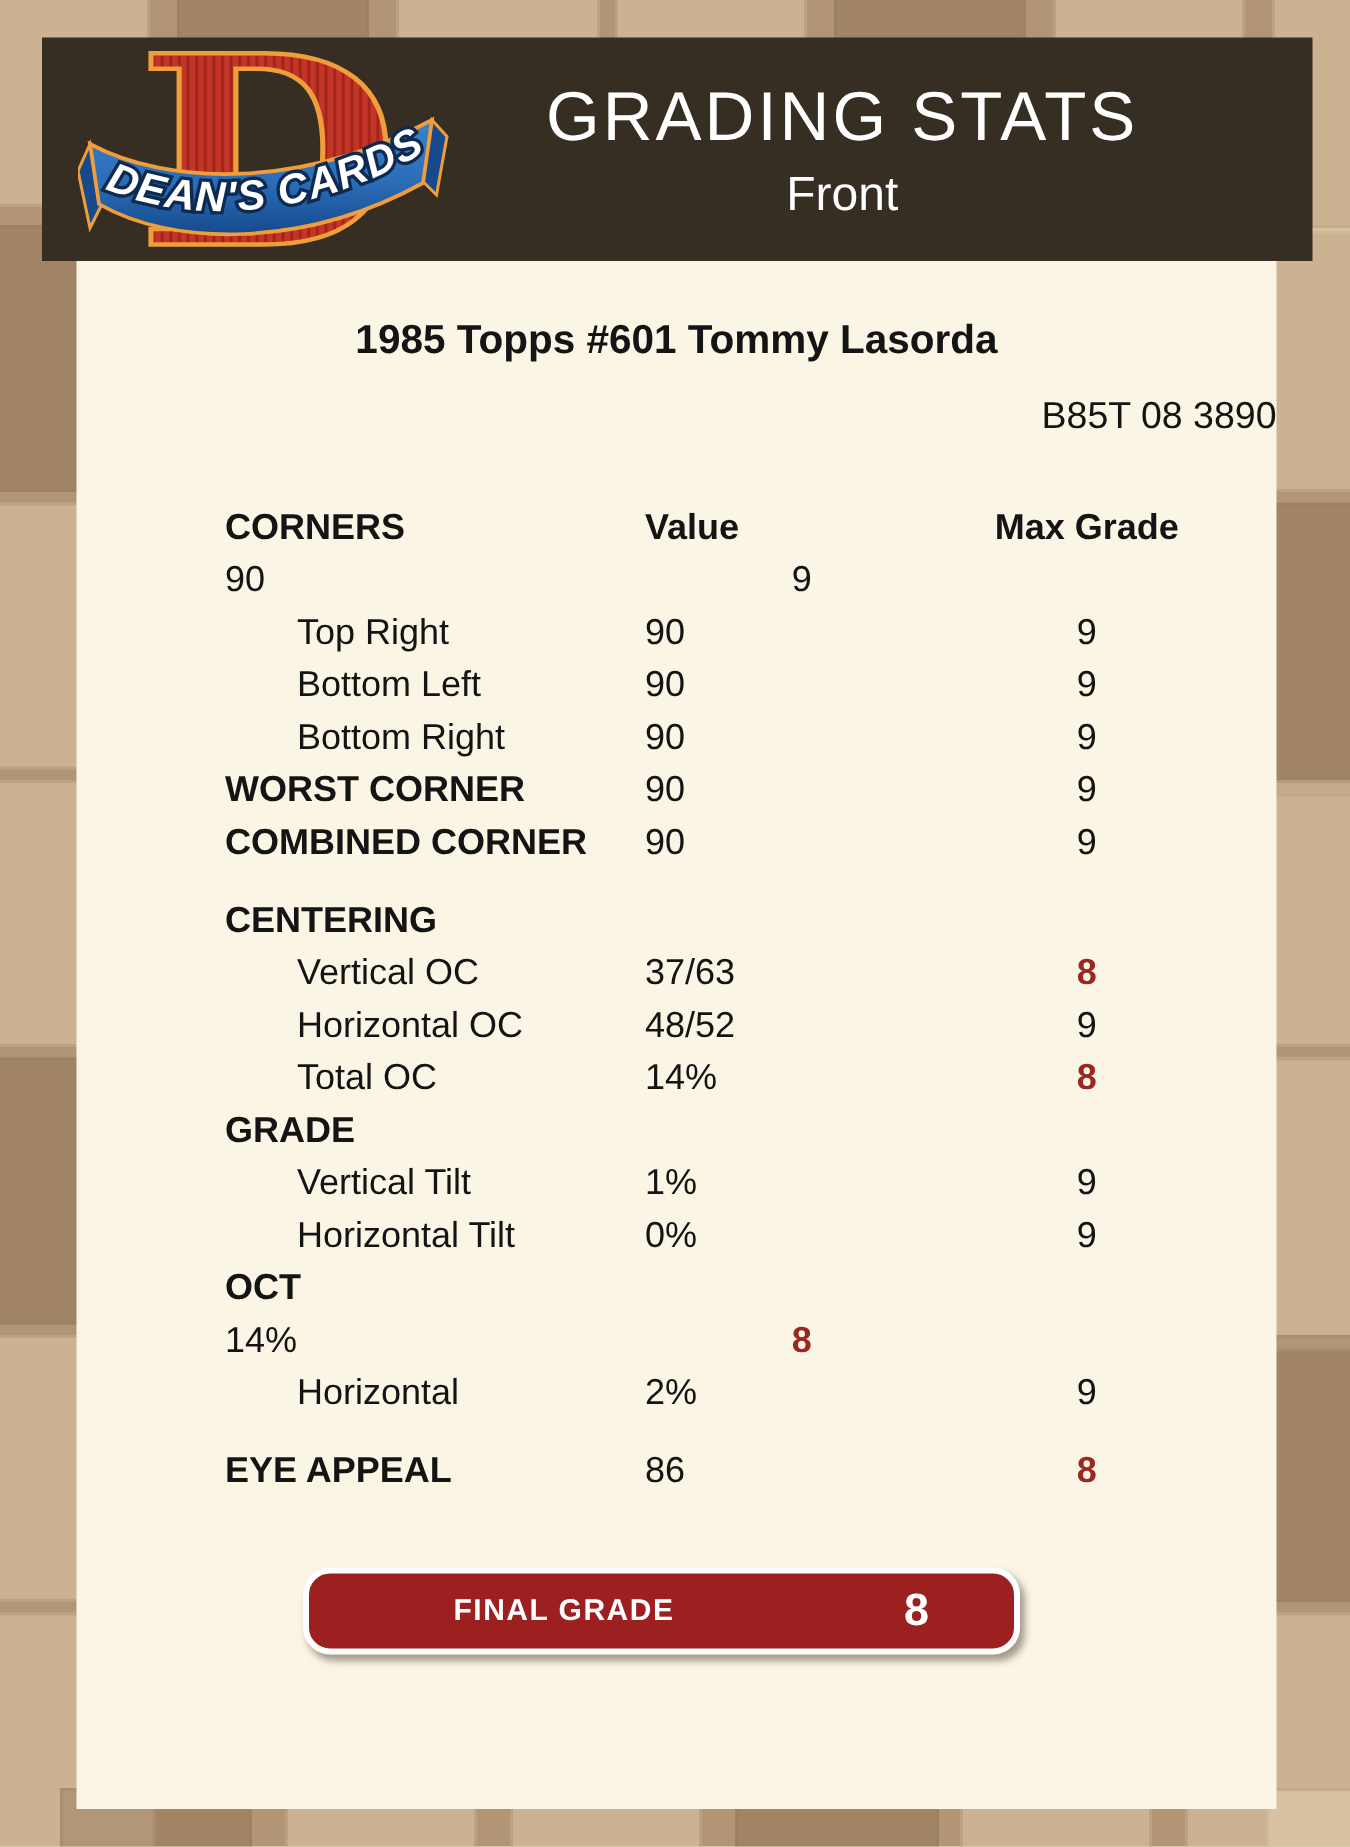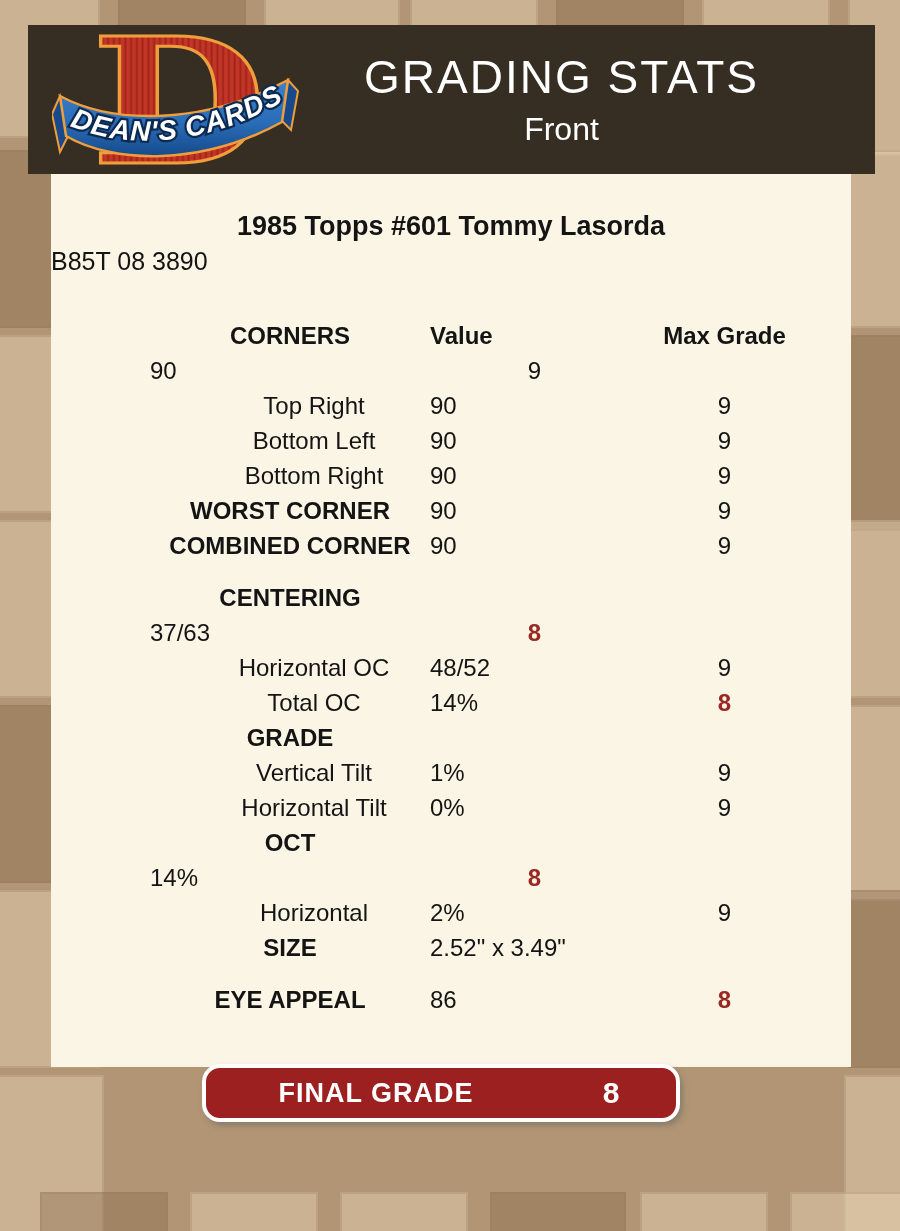--- a/index.html
+++ b/index.html
@@ -27,48 +27,48 @@
   .logo{position:absolute;left:24px;top:3px;width:248px;height:144px;}
   .header-titles{
     position:absolute;left:260px;right:40px;top:50%;transform:translateY(-50%);
     text-align:center;color:#ffffff;line-height:1.15;
   }
   .header-title{font-size:46px;letter-spacing:2px;}
   .header-subtitle{font-size:32px;margin-top:8px;}
 
   
   .panel{
-    position:absolute;left:51px;top:174px;width:800px;height:893px;
+    position:absolute;left:51px;top:174px;width:800px;height:1032px;
     background:var(--panel-bg,#fbf5e6);
     box-sizing:border-box;padding-top:36px;
   }
   .card-title{text-align:center;font-weight:bold;font-size:27px;line-height:32px;}
-  .card-serial{text-align:left;font-size:25px;line-height:30px;margin-top:4px;}
+  .card-serial{text-align:right;font-size:25px;line-height:30px;margin-top:20px;}
 
   
   .gtable{margin:42px 0 0 99px;width:660px;font-size:24px;}
   .row{display:grid;grid-template-columns:280px 139px 241px;height:35px;align-items:center;}
   .row.gap{margin-top:17px;}
-  .cell-label{white-space:nowrap;text-align:center;}
+  .cell-label{white-space:nowrap;}
   .row.indent .cell-label{padding-left:48px;}
   .row.section .cell-label{font-weight:bold;}
   .row.head-row .cell-label,.row.head-row .cell-value,.row.head-row .cell-max{font-weight:bold;}
   .cell-value{text-align:left;white-space:nowrap;}
   .cell-max{text-align:center;padding-left:70px;}
   .row.red-max .cell-max{color:var(--accent-red,#992822);font-weight:bold;}
 
   
   .final-bar{
     margin:47px 0 0 151px;width:478px;height:58px;box-sizing:border-box;
     background:var(--final-bar-red,#9c2020);
     border:4px solid #ffffff;border-radius:18px;
     box-shadow:3px 4px 5px rgba(125,118,105,.7);
     display:flex;align-items:center;cursor:default;
   }
-  .final-label{flex:1;text-align:center;color:#fff;font-weight:bold;font-size:27px;letter-spacing:1px;}
+  .final-label{flex:1;text-align:center;color:#fff;font-weight:bold;font-size:20px;letter-spacing:1px;}
   .final-grade{width:130px;text-align:center;color:#fff;font-weight:bold;font-size:30px;}
 </style>
 </head>
 <body>
 
 <div class="bg-layer">
     <div class="bgcard" style="left: -28px; top: -40px;"></div>
     <div class="bgcard dark" style="left: 118px; top: -40px;"></div>
     <div class="bgcard tall" style="left: 264px; top: -40px;"></div>
     <div class="bgcard" style="left: 410px; top: -40px;"></div>
@@ -163,20 +163,21 @@
     <span class="cell-label">COMBINED CORNER</span>
     <span class="cell-value">90</span>
     <span class="cell-max">9</span>
   </div>
       <div class="row section gap">
     <span class="cell-label">CENTERING</span>
     <span class="cell-value"></span>
     <span class="cell-max"></span>
   </div>
       <div class="row indent red-max">
+    <span class="cell-label">Vertical OC</span>
     <span class="cell-value">37/63</span>
     <span class="cell-max">8</span>
   </div>
       <div class="row indent">
     <span class="cell-label">Horizontal OC</span>
     <span class="cell-value">48/52</span>
     <span class="cell-max">9</span>
   </div>
       <div class="row indent red-max">
     <span class="cell-label">Total OC</span>
@@ -205,25 +206,20 @@
   </div>
       <div class="row indent red-max">
     <span class="cell-value">14%</span>
     <span class="cell-max">8</span>
   </div>
       <div class="row indent">
     <span class="cell-label">Horizontal</span>
     <span class="cell-value">2%</span>
     <span class="cell-max">9</span>
   </div>
-      <div class="row section">
-    <span class="cell-label">SIZE</span>
-    <span class="cell-value">2.52" x 3.49"</span>
-    <span class="cell-max"></span>
-  </div>
       <div class="row section gap red-max">
     <span class="cell-label">EYE APPEAL</span>
     <span class="cell-value">86</span>
     <span class="cell-max">8</span>
   </div>
     </div>
 
   <div class="final-bar">
     <span class="final-label">FINAL GRADE</span>
     <span class="final-grade">8</span>

